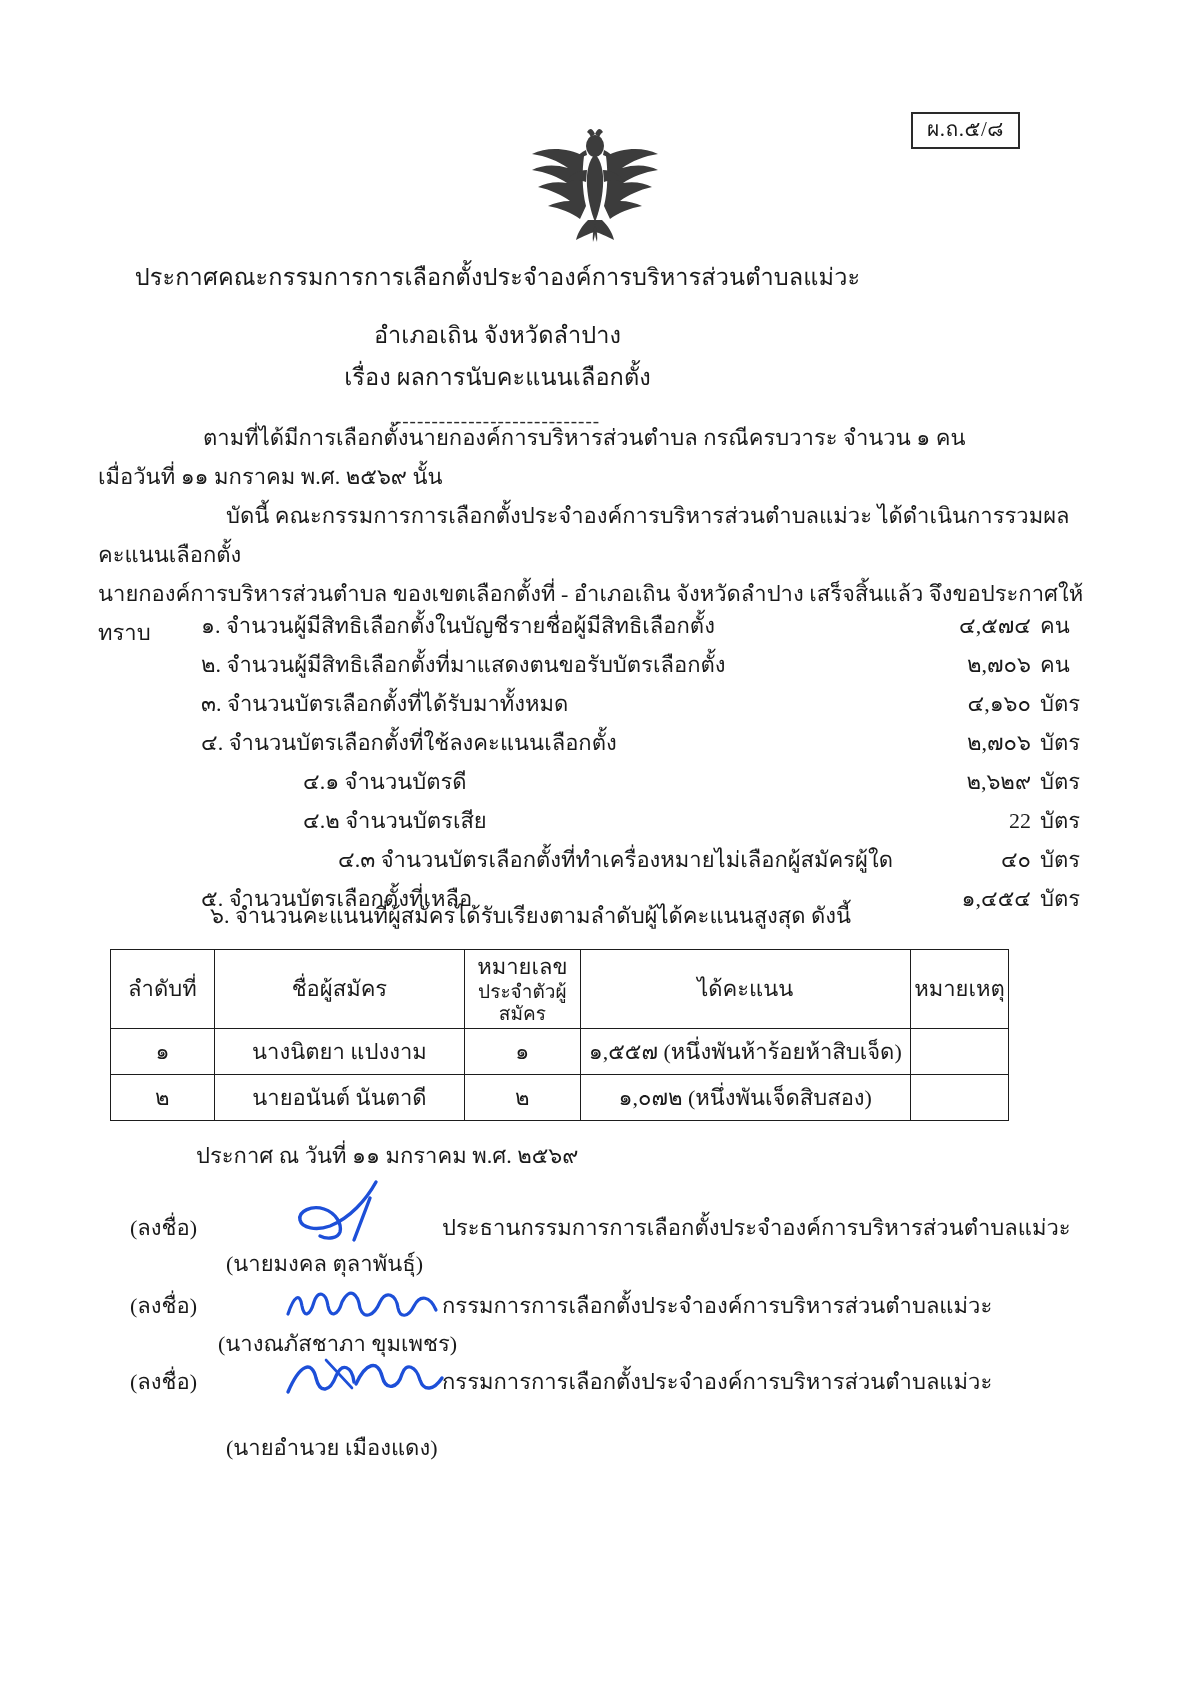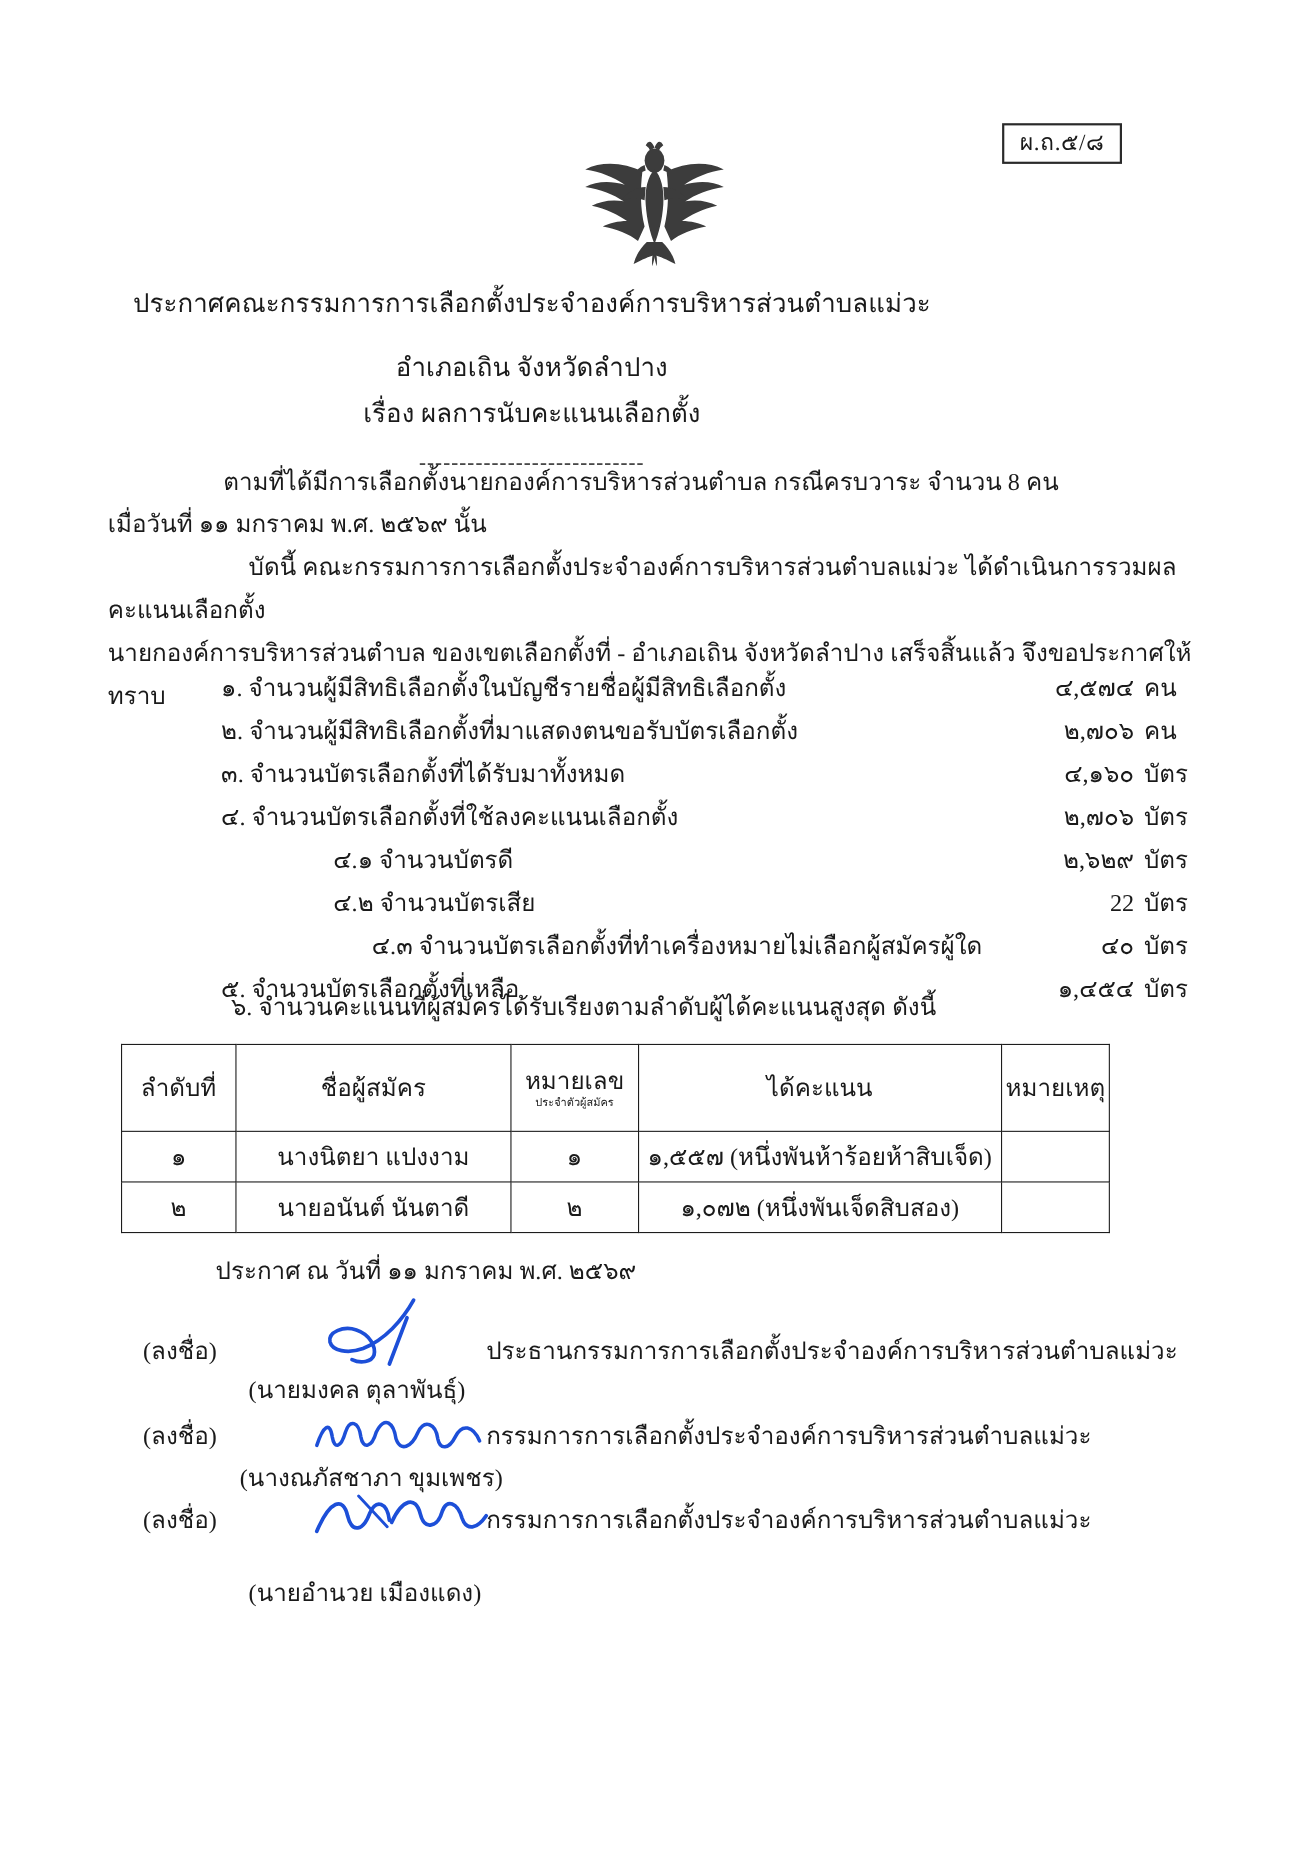--- a/index.html
+++ b/index.html
@@ -28,21 +28,21 @@
     text-align:center;
   }
   
   .emblem{
     position:absolute;top:120px;left:0;width:1190px;
     text-align:center;
   }
   .emblem svg{display:inline-block;}
   
   .head-block{
-    position:absolute;top:258px;left:4px;width:959px;text-align:center;
+    position:absolute;top:258px;left:18px;width:959px;text-align:center;
   }
   .head-line{
     font-size:23.5px;
     line-height:38px;
     letter-spacing:.1px;
   }
   .head-line.l2{margin-top:20px;}
   .head-line.l3{margin-top:4px;}
   .rule-dashes{
     margin-top:14px;
@@ -97,21 +97,21 @@
     margin-top:16px;
   }
   table.results td,table.results th{
     border:1.6px solid #1d1d1d;
     padding:0;
     text-align:center;
     vertical-align:middle;
     font-weight:normal;
   }
   .th-cell{height:78px;line-height:1.15;}
-  .th-sub{display:block;font-size:10px;margin-top:2px;}
+  .th-sub{display:block;font-size:19px;margin-top:2px;}
   .c-order{width:110px;}
   .c-name{width:278px;}
   .c-num{width:118px;}
   .c-score{width:368px;}
   .c-note{width:98px;}
   td.row-cell{height:45px;}
   td.name-cell{text-align:left;padding-left:9px;}
   
   .decl-date{
     position:absolute;top:1138px;left:196px;
@@ -179,21 +179,21 @@
   </div>
 
   <div class="head-block">
     <div class="head-line l1">ประกาศคณะกรรมการการเลือกตั้งประจำองค์การบริหารส่วนตำบลแม่วะ</div>
     <div class="head-line l2">อำเภอเถิน  จังหวัดลำปาง</div>
     <div class="head-line l3">เรื่อง  ผลการนับคะแนนเลือกตั้ง</div>
     <div class="rule-dashes">----------------------------</div>
   </div>
 
   <div class="body-wrap">
-    <div class="p-indent">ตามที่ได้มีการเลือกตั้งนายกองค์การบริหารส่วนตำบล กรณีครบวาระ จำนวน 8 คน</div>
+    <div class="p-indent">ตามที่ได้มีการเลือกตั้งนายกองค์การบริหารส่วนตำบล กรณีครบวาระ จำนวน ๑ คน</div>
     <div>เมื่อวันที่ ๑๑ มกราคม พ.ศ. ๒๕๖๙ นั้น</div>
     <div class="p-indent2">บัดนี้ คณะกรรมการการเลือกตั้งประจำองค์การบริหารส่วนตำบลแม่วะ ได้ดำเนินการรวมผลคะแนนเลือกตั้ง</div>
     <div>นายกองค์การบริหารส่วนตำบล ของเขตเลือกตั้งที่ - อำเภอเถิน จังหวัดลำปาง เสร็จสิ้นแล้ว จึงขอประกาศให้ทราบ</div>
   </div>
 
   <div class="list" id="stats-list">
       <div class="li ind1">
         <span class="lbl">๑. จำนวนผู้มีสิทธิเลือกตั้งในบัญชีรายชื่อผู้มีสิทธิเลือกตั้ง</span>
         <span class="dotfill"></span>
         <span class="val">๔,๕๗๔</span>

